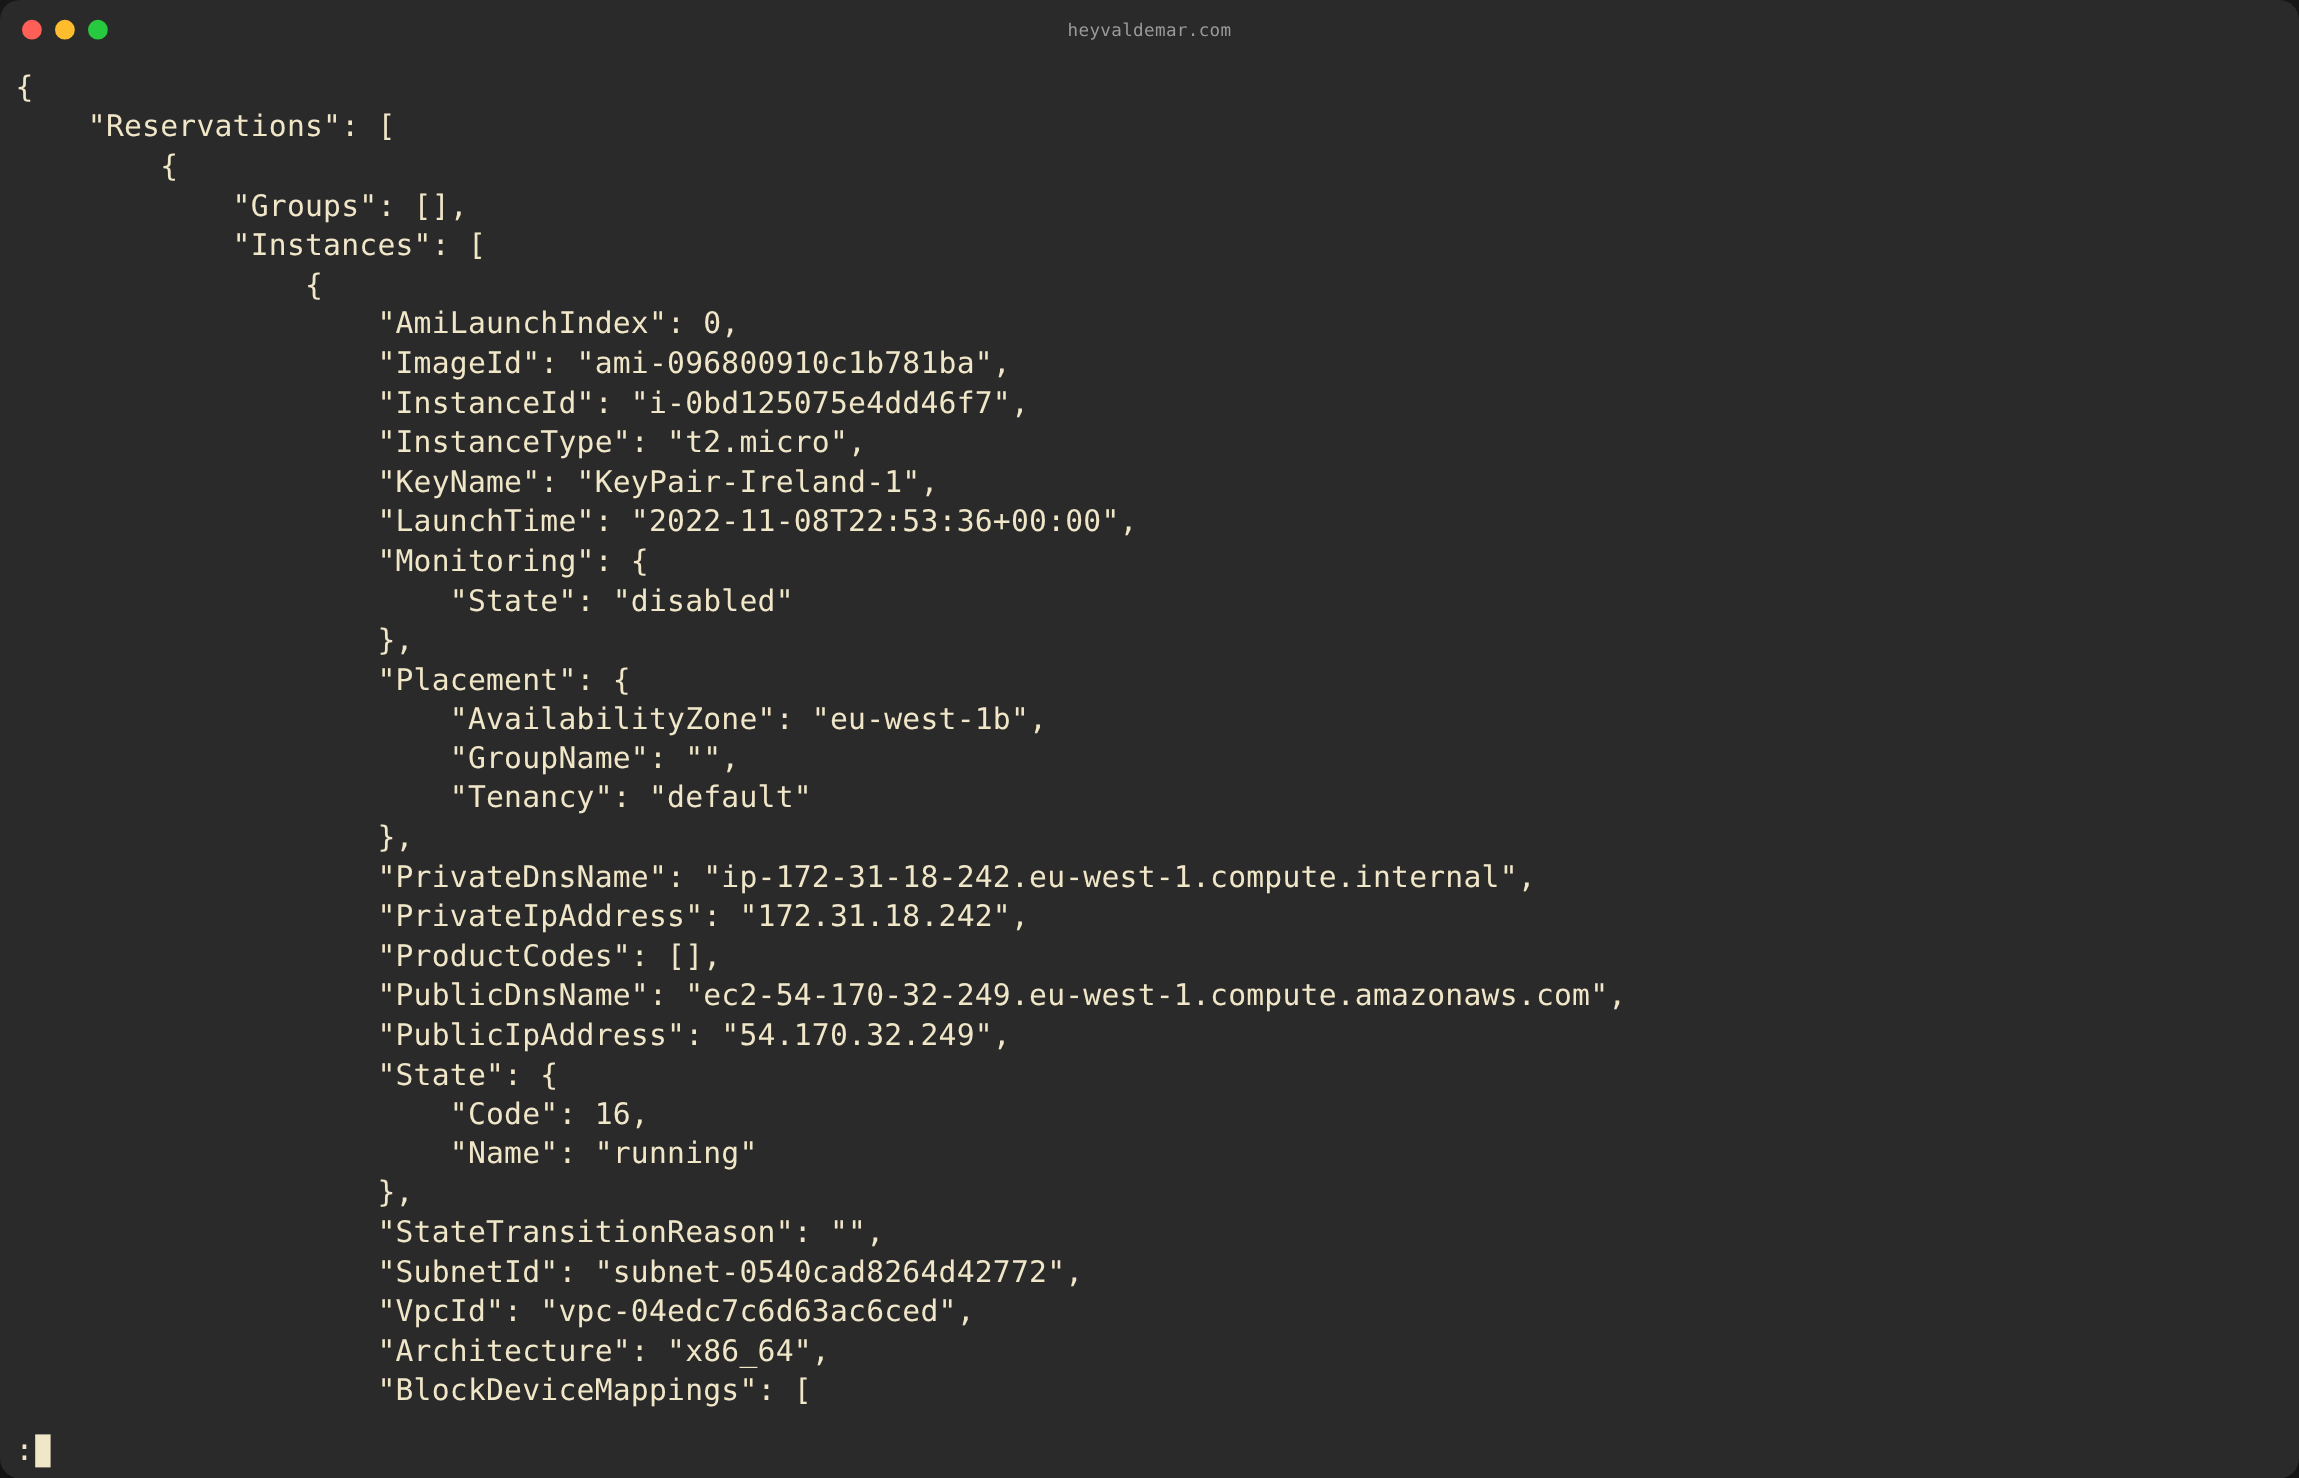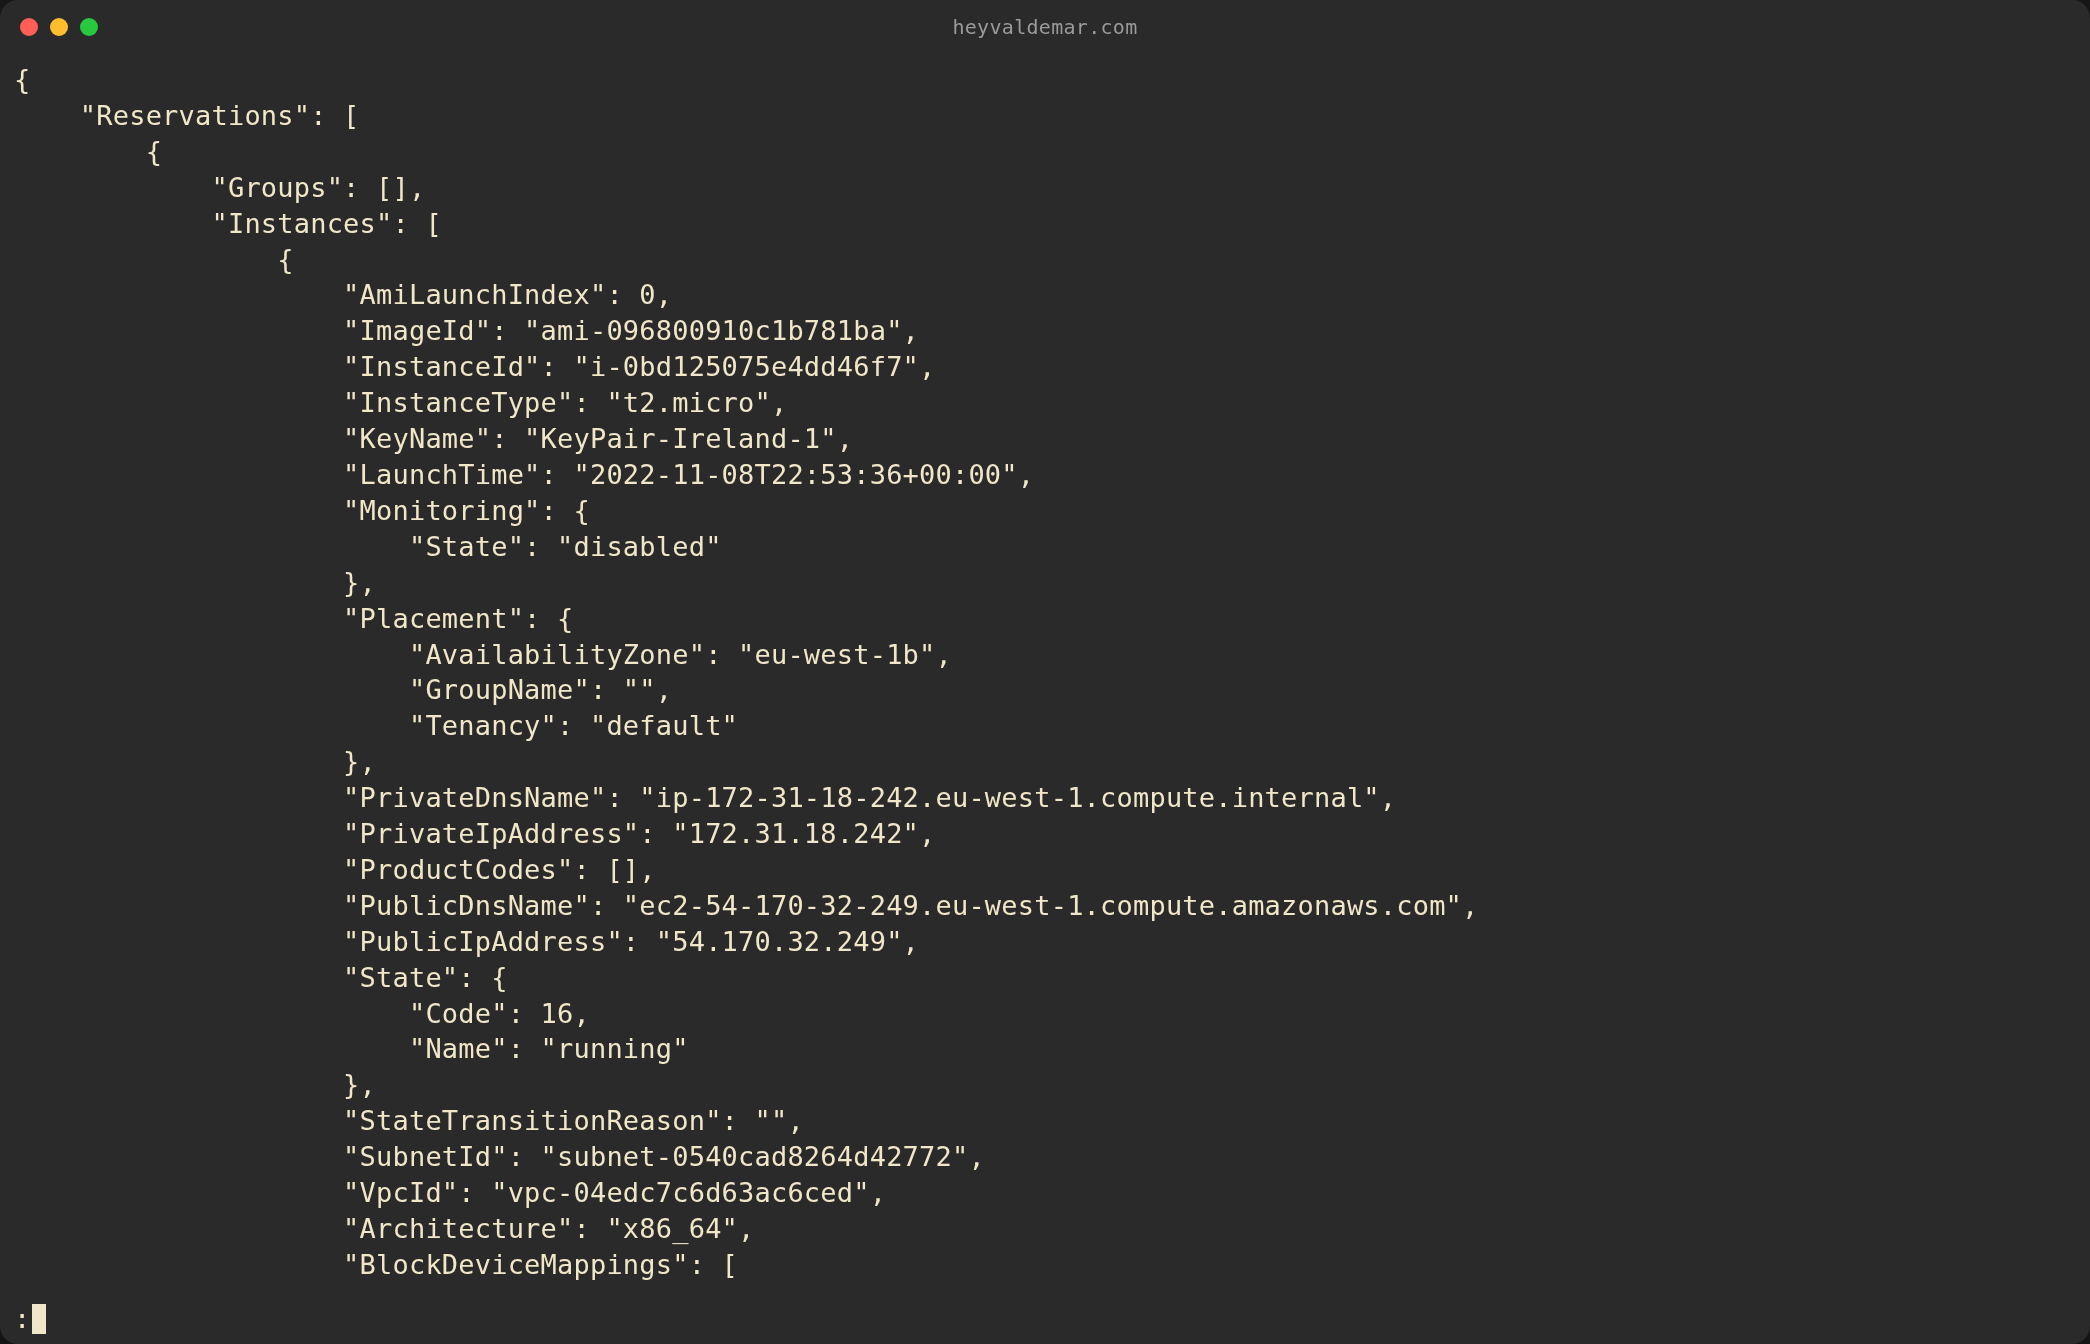--- a/index.html
+++ b/index.html
@@ -41,21 +41,21 @@
       border-radius: 50%;
     }
     .traffic-light.red { background: #ff5f56; }
     .traffic-light.yellow { background: #ffbd2e; }
     .traffic-light.green { background: #27c93f; }
     .window-title {
       position: absolute;
       left: 50%;
       transform: translateX(-50%);
       color: #9a9a9a;
-      font-size: 20px;
+      font-size: 16px;
       font-weight: 500;
       letter-spacing: 0.3px;
     }
     .terminal-body {
       flex: 1;
       padding: 8px 14px 0 14px;
       color: #f0e6c8;
       font-size: 27px;
       line-height: 1.33;
       white-space: pre;

